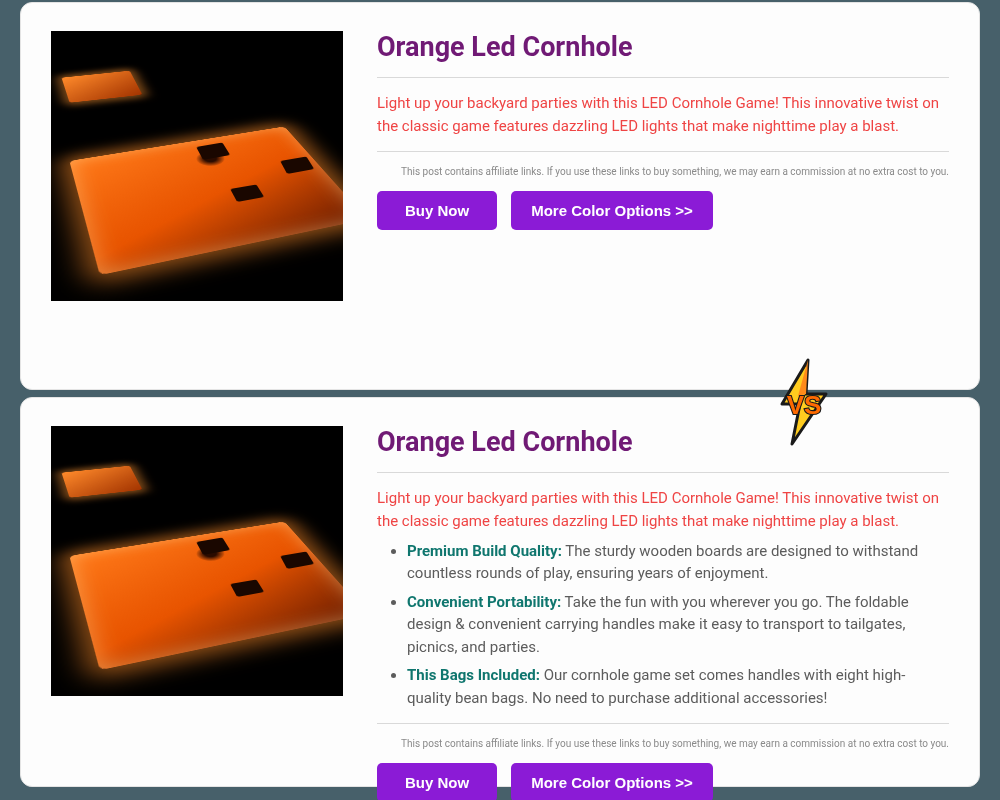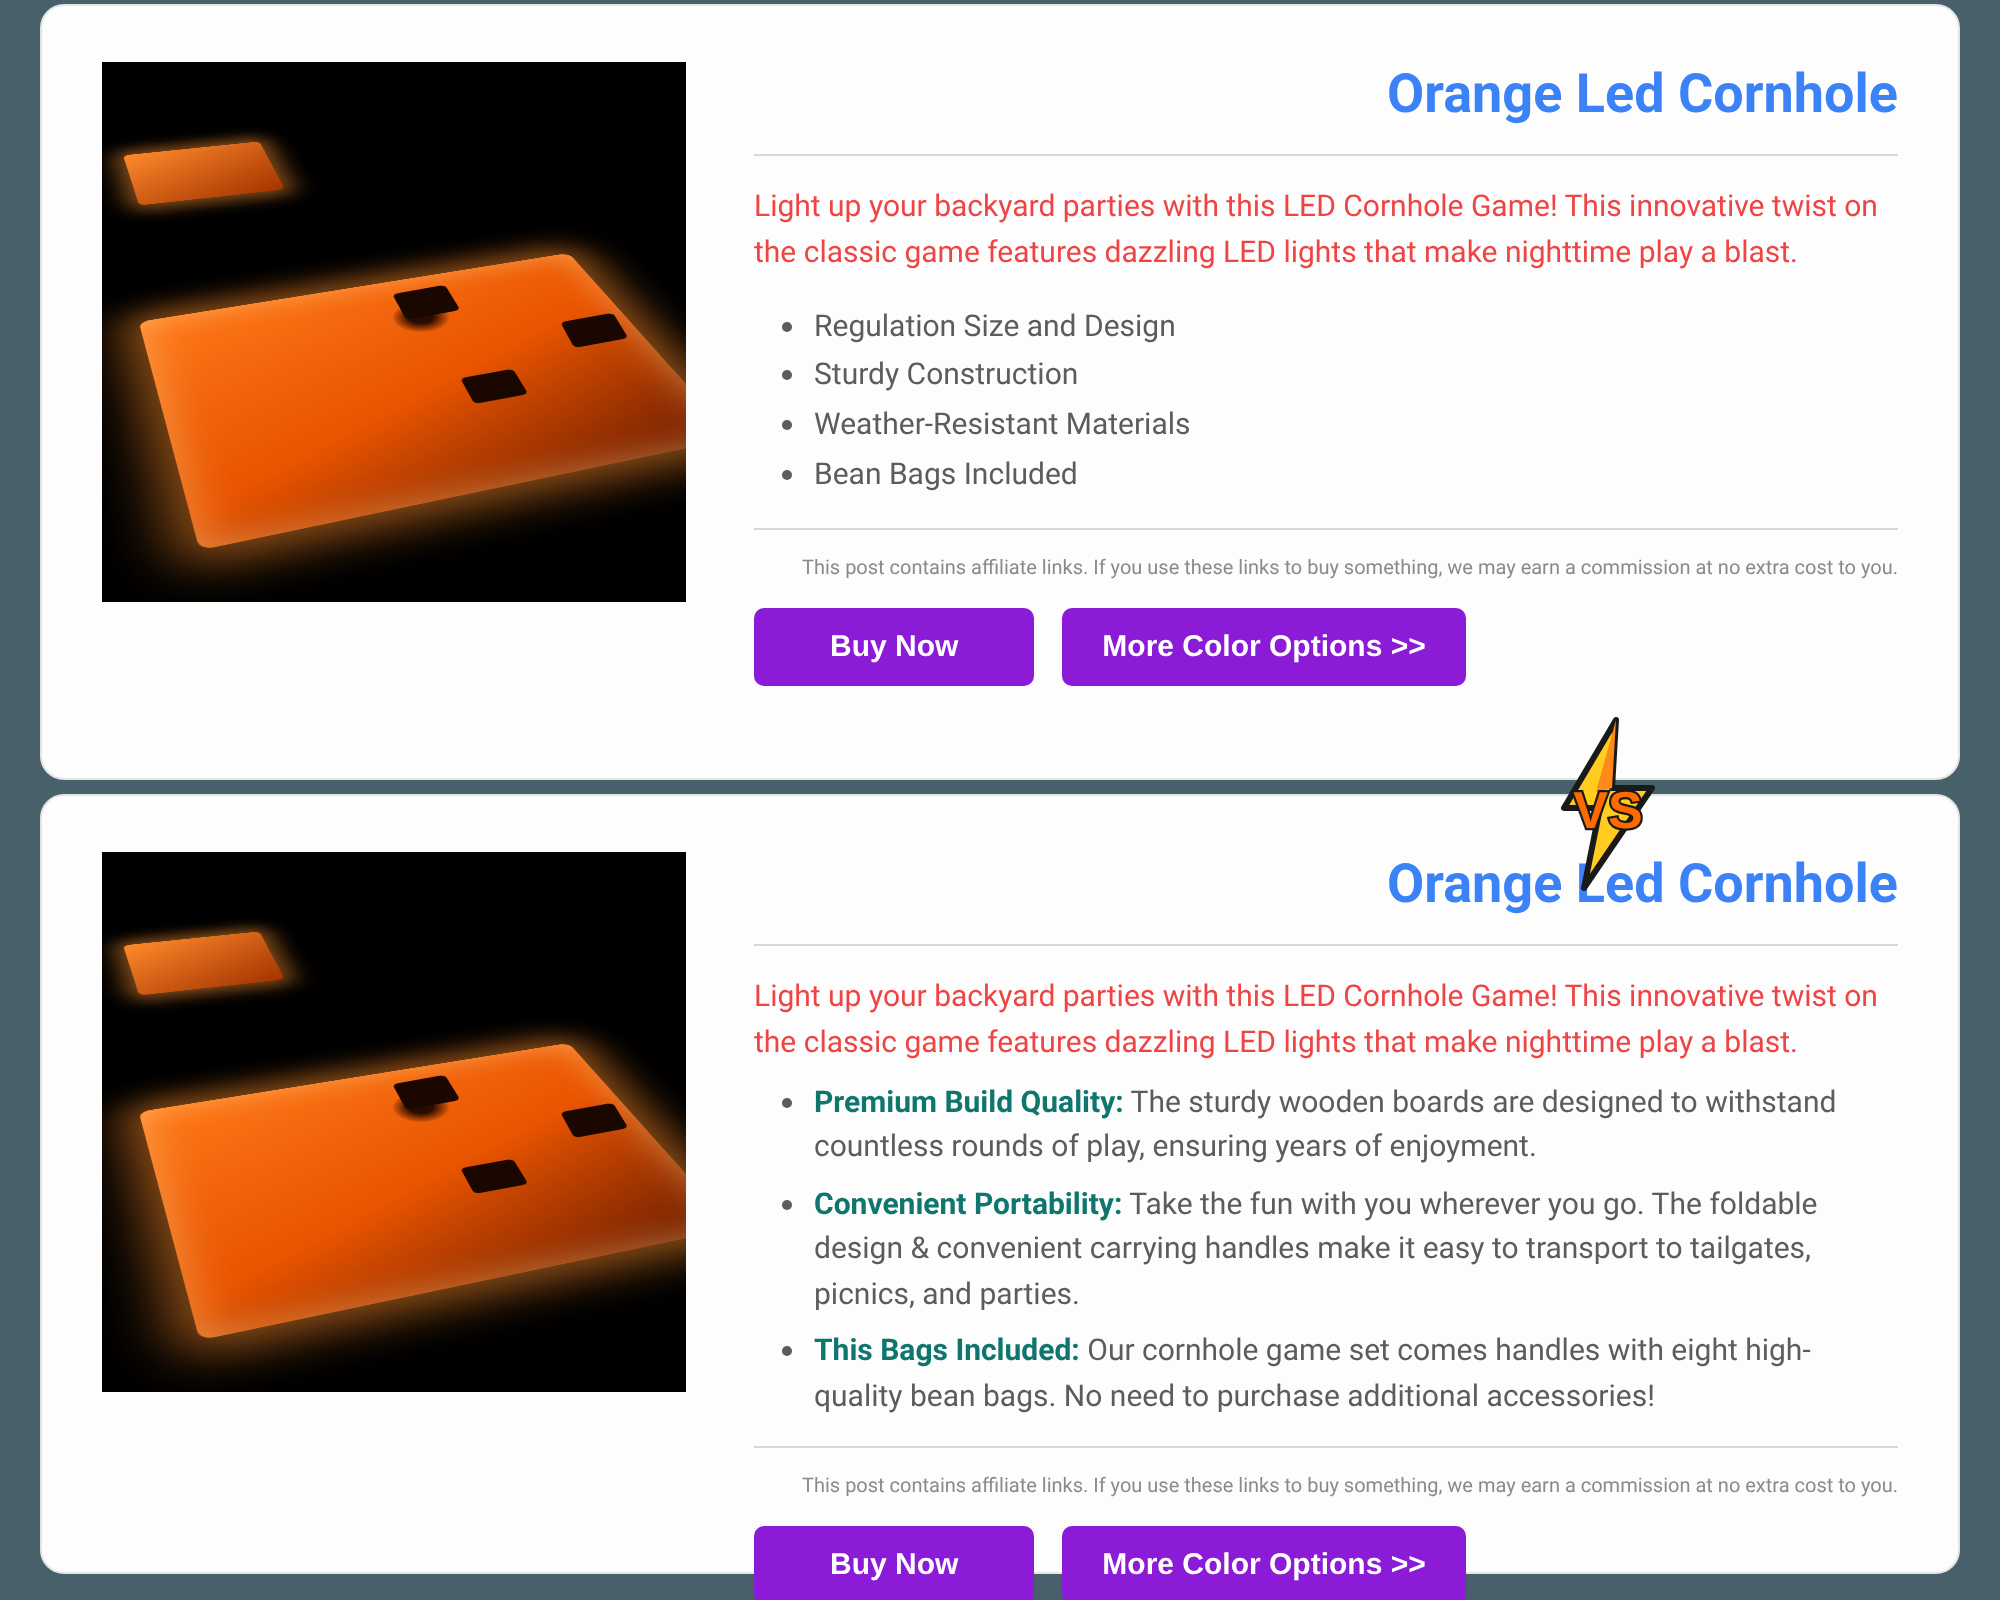--- a/index.html
+++ b/index.html
@@ -53,23 +53,22 @@
     position:absolute; left:14px; top:30px; width:72px; height:50px;
     background: linear-gradient(150deg,#ff8a2b,#a33400);
     transform: perspective(620px) rotateX(60deg) rotateZ(-12deg);
     border-radius:3px;
     box-shadow:0 0 12px 5px rgba(255,150,50,0.5);
   }
   .content { flex: 1; min-width: 0; }
   .title {
     font-size: 27px;
     font-weight: 700;
-    color: #3b82f6;
+    color: #701a75;
     margin-bottom: 14px;
-    text-align: right;
   }
   hr.rule {
     border: none;
     border-top: 1px solid #d9d9d9;
     margin: 0 0 14px 0;
   }
   .desc {
     font-size: 15px;
     line-height: 1.55;
     color: #ef4444;
@@ -98,21 +97,21 @@
     text-align: right;
   }
   .btn-row { display: flex; gap: 14px; }
   .btn {
     background: #8b1bd6;
     color: #fff;
     font-weight: 700;
     font-size: 15px;
     border: none;
     border-radius: 5px;
-    padding: 11px 38px;
+    padding: 11px 28px;
     cursor: pointer;
   }
   .btn.secondary { padding: 11px 20px; }
   .vs-badge {
     position: absolute;
     left: 764px;
     top: 358px;
     width: 80px;
     height: 88px;
     z-index: 10;
@@ -126,26 +125,20 @@
     <div class="miniboard"></div>
     <div class="board"></div>
     <div class="bag" style="left:148px; top:108px;"></div>
     <div class="bag" style="left:182px; top:150px;"></div>
     <div class="bag" style="left:232px; top:122px;"></div>
   </div>
   <div class="content">
     <h2 class="title">Orange Led Cornhole</h2>
     <hr class="rule">
     <p class="desc">Light up your backyard parties with this LED Cornhole Game! This innovative twist on the classic game features dazzling LED lights that make nighttime play a blast.</p>
-    <ul class="feature-list">
-      <li>Regulation Size and Design</li>
-      <li>Sturdy Construction</li>
-      <li>Weather-Resistant Materials</li>
-      <li>Bean Bags Included</li>
-    </ul>
     <hr class="rule">
     <p class="disclaimer">This post contains affiliate links. If you use these links to buy something, we may earn a commission at no extra cost to you.</p>
     <div class="btn-row">
       <button class="btn">Buy Now</button>
       <button class="btn secondary">More Color Options &gt;&gt;</button>
     </div>
   </div>
 </div>
 
 <div class="panel bottom">

